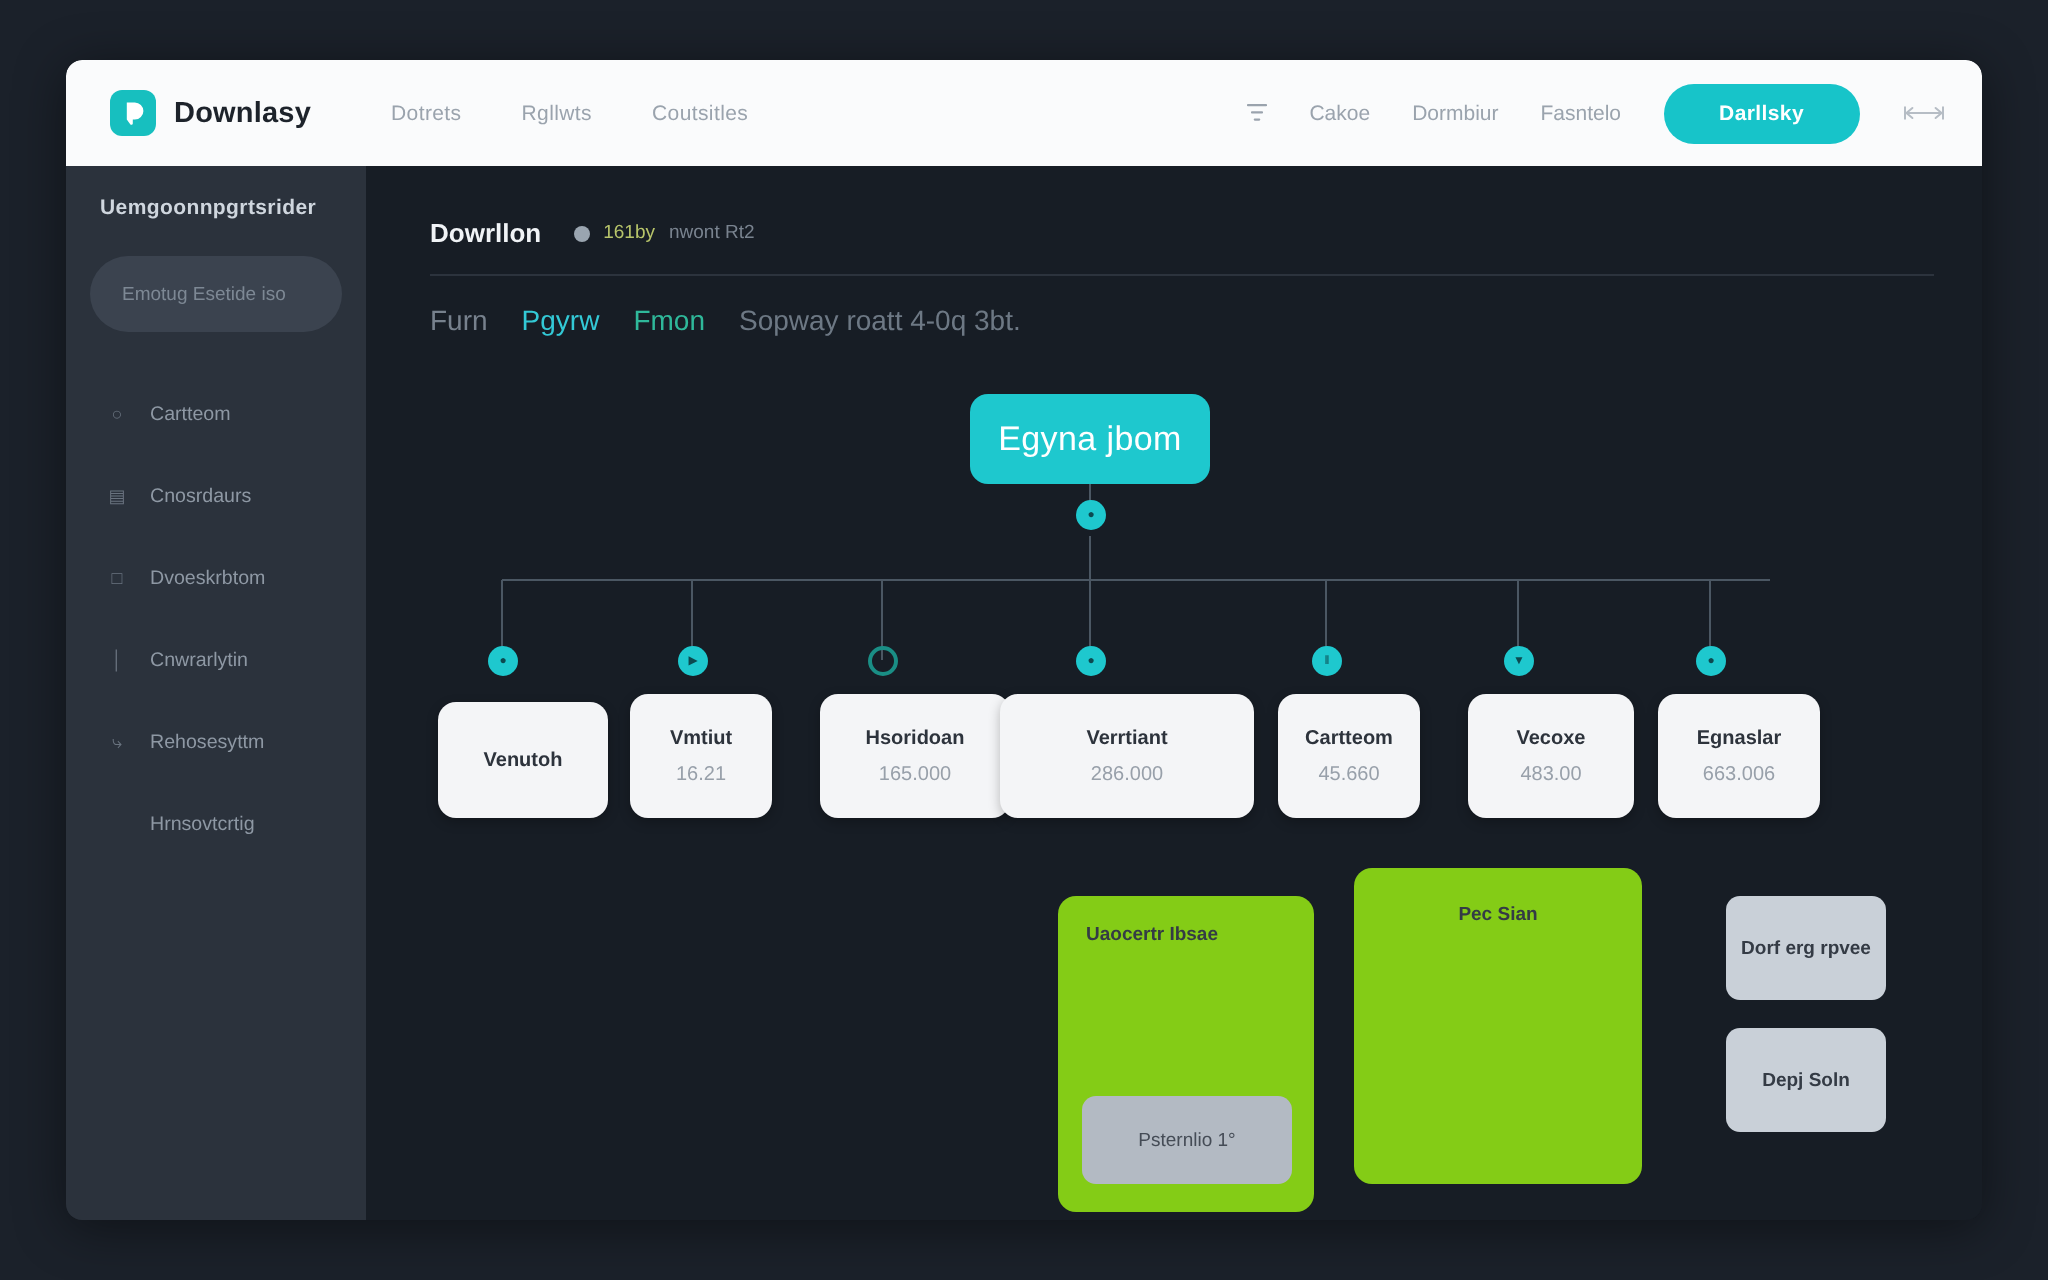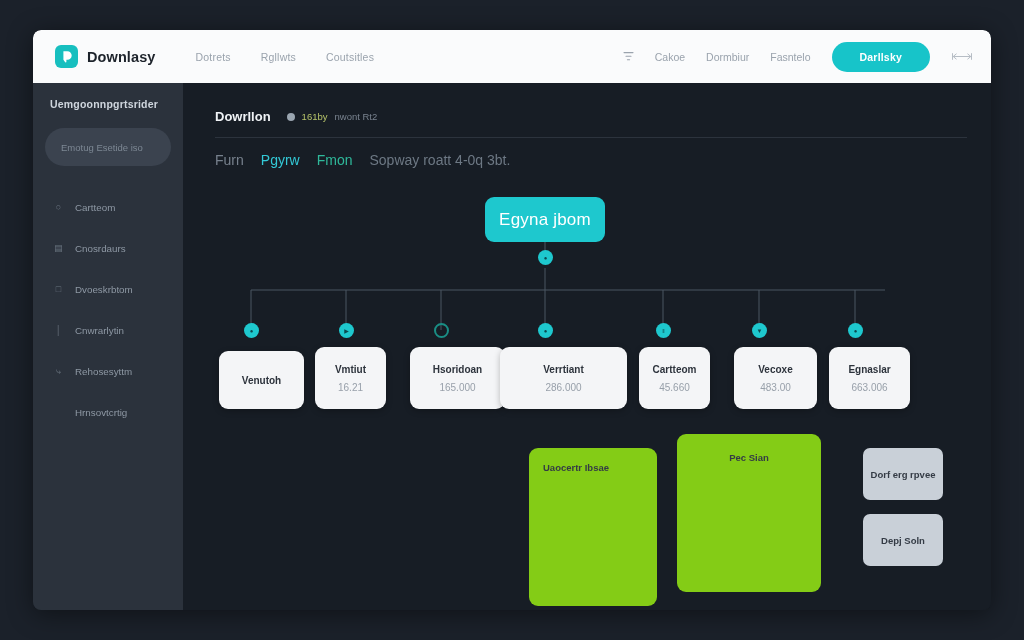--- a/index.html
+++ b/index.html
@@ -355,20 +355,23 @@
       <div class="leaf-card" style="left:614px; top:157px; width:81px;  height:62px;">
         <span class="leaf-label">Egnaslar</span>
         <span class="leaf-value">663.006</span>
       </div>
     </div>
 
     <div id="panels">
 
       <div class="panel" id="panel-left" style="left:346px; top:365px; width:128px; height:158px;">
         <span class="panel-head">Uaocertr Ibsae</span>
+        <div id="panel-inner">
+          <span>Psternlio 1°</span>
+        </div>
       </div>
 
       <div class="panel" id="panel-mid" style="left:494px; top:351px; width:144px; height:158px;">
         <span class="panel-head">Pec Sian</span>
       </div>
 
       <div class="mini-panel" style="left:680px; top:365px; width:80px; height:52px;">
         <span>Dorf erg rpvee</span>
       </div>
       <div class="mini-panel" style="left:680px; top:431px; width:80px; height:52px;">

